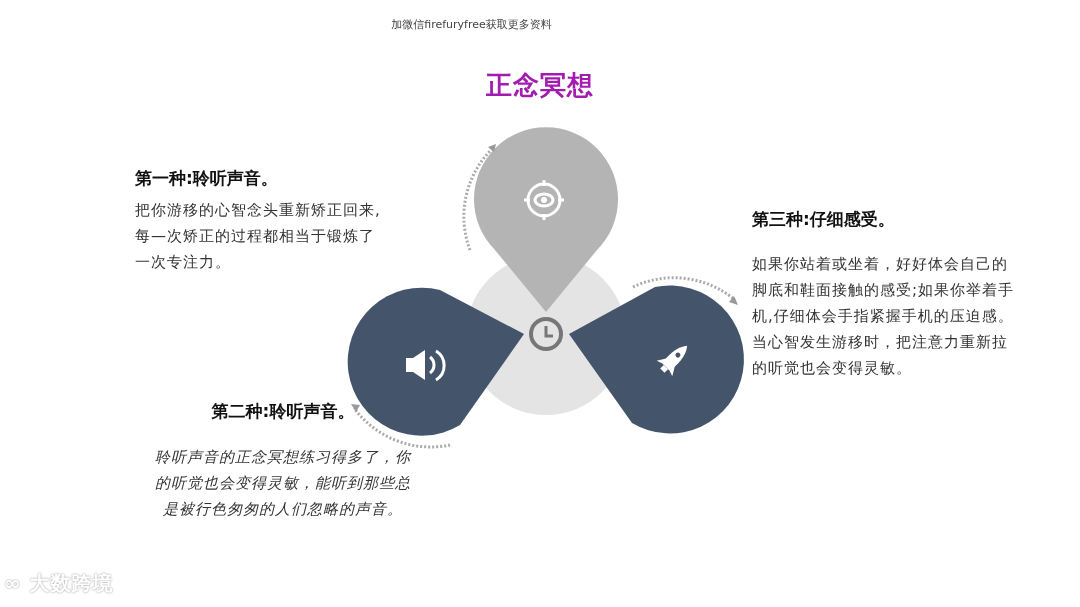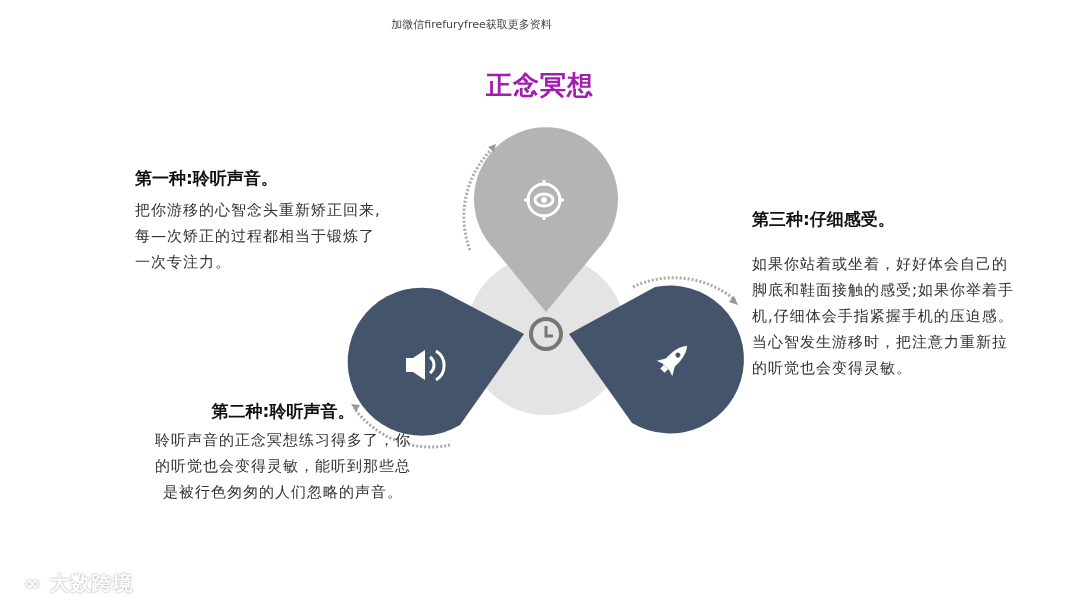--- a/index.html
+++ b/index.html
@@ -8,25 +8,25 @@
   .watermark-top { position:absolute; top:17px; left:0; width:943px; text-align:center;
          font-size:11px; color:#444; }
   .title { position:absolute; top:68px; left:0; width:1080px; text-align:center;
          font-size:26px; font-weight:bold; color:#a21caf; letter-spacing:1px; }
   .block { position:absolute; }
   .block h3 { margin:0; font-size:17px; font-weight:bold; color:#111; }
   .block p { margin:0; font-size:15px; line-height:26px; color:#333; letter-spacing:1px; }
   #b1 { left:135px; top:167px; width:290px; }
   #b1 p { margin-top:7px; }
   #b2 { left:133px; top:400px; width:300px;text-align:center; }
-  #b2 p { margin-top:4px; }
+  #b2 p { margin-top:21px;font-style:italic; }
   #b3 { left:752px; top:175px; width:300px;margin-top:33px; }
   #b3 p { margin-top:20px; }
   svg.diagram { position:absolute; left:0; top:0; }
-  .logo { position:absolute; left:24px; top:570px; font-size:20px; font-weight:bold; color:#fff;
+  .logo { position:absolute; left:4px; top:570px; font-size:20px; font-weight:bold; color:#fff;
           text-shadow:0 0 2px #bbb, 0 0 2px #bbb; letter-spacing:1px; }
 </style>
 </head>
 <body>
 
 <div class="watermark-top">加微信firefuryfree获取更多资料</div>
 <div class="title">正念冥想</div>
 
 <svg class="diagram" width="1080" height="607" viewBox="0 0 1080 607">
 

